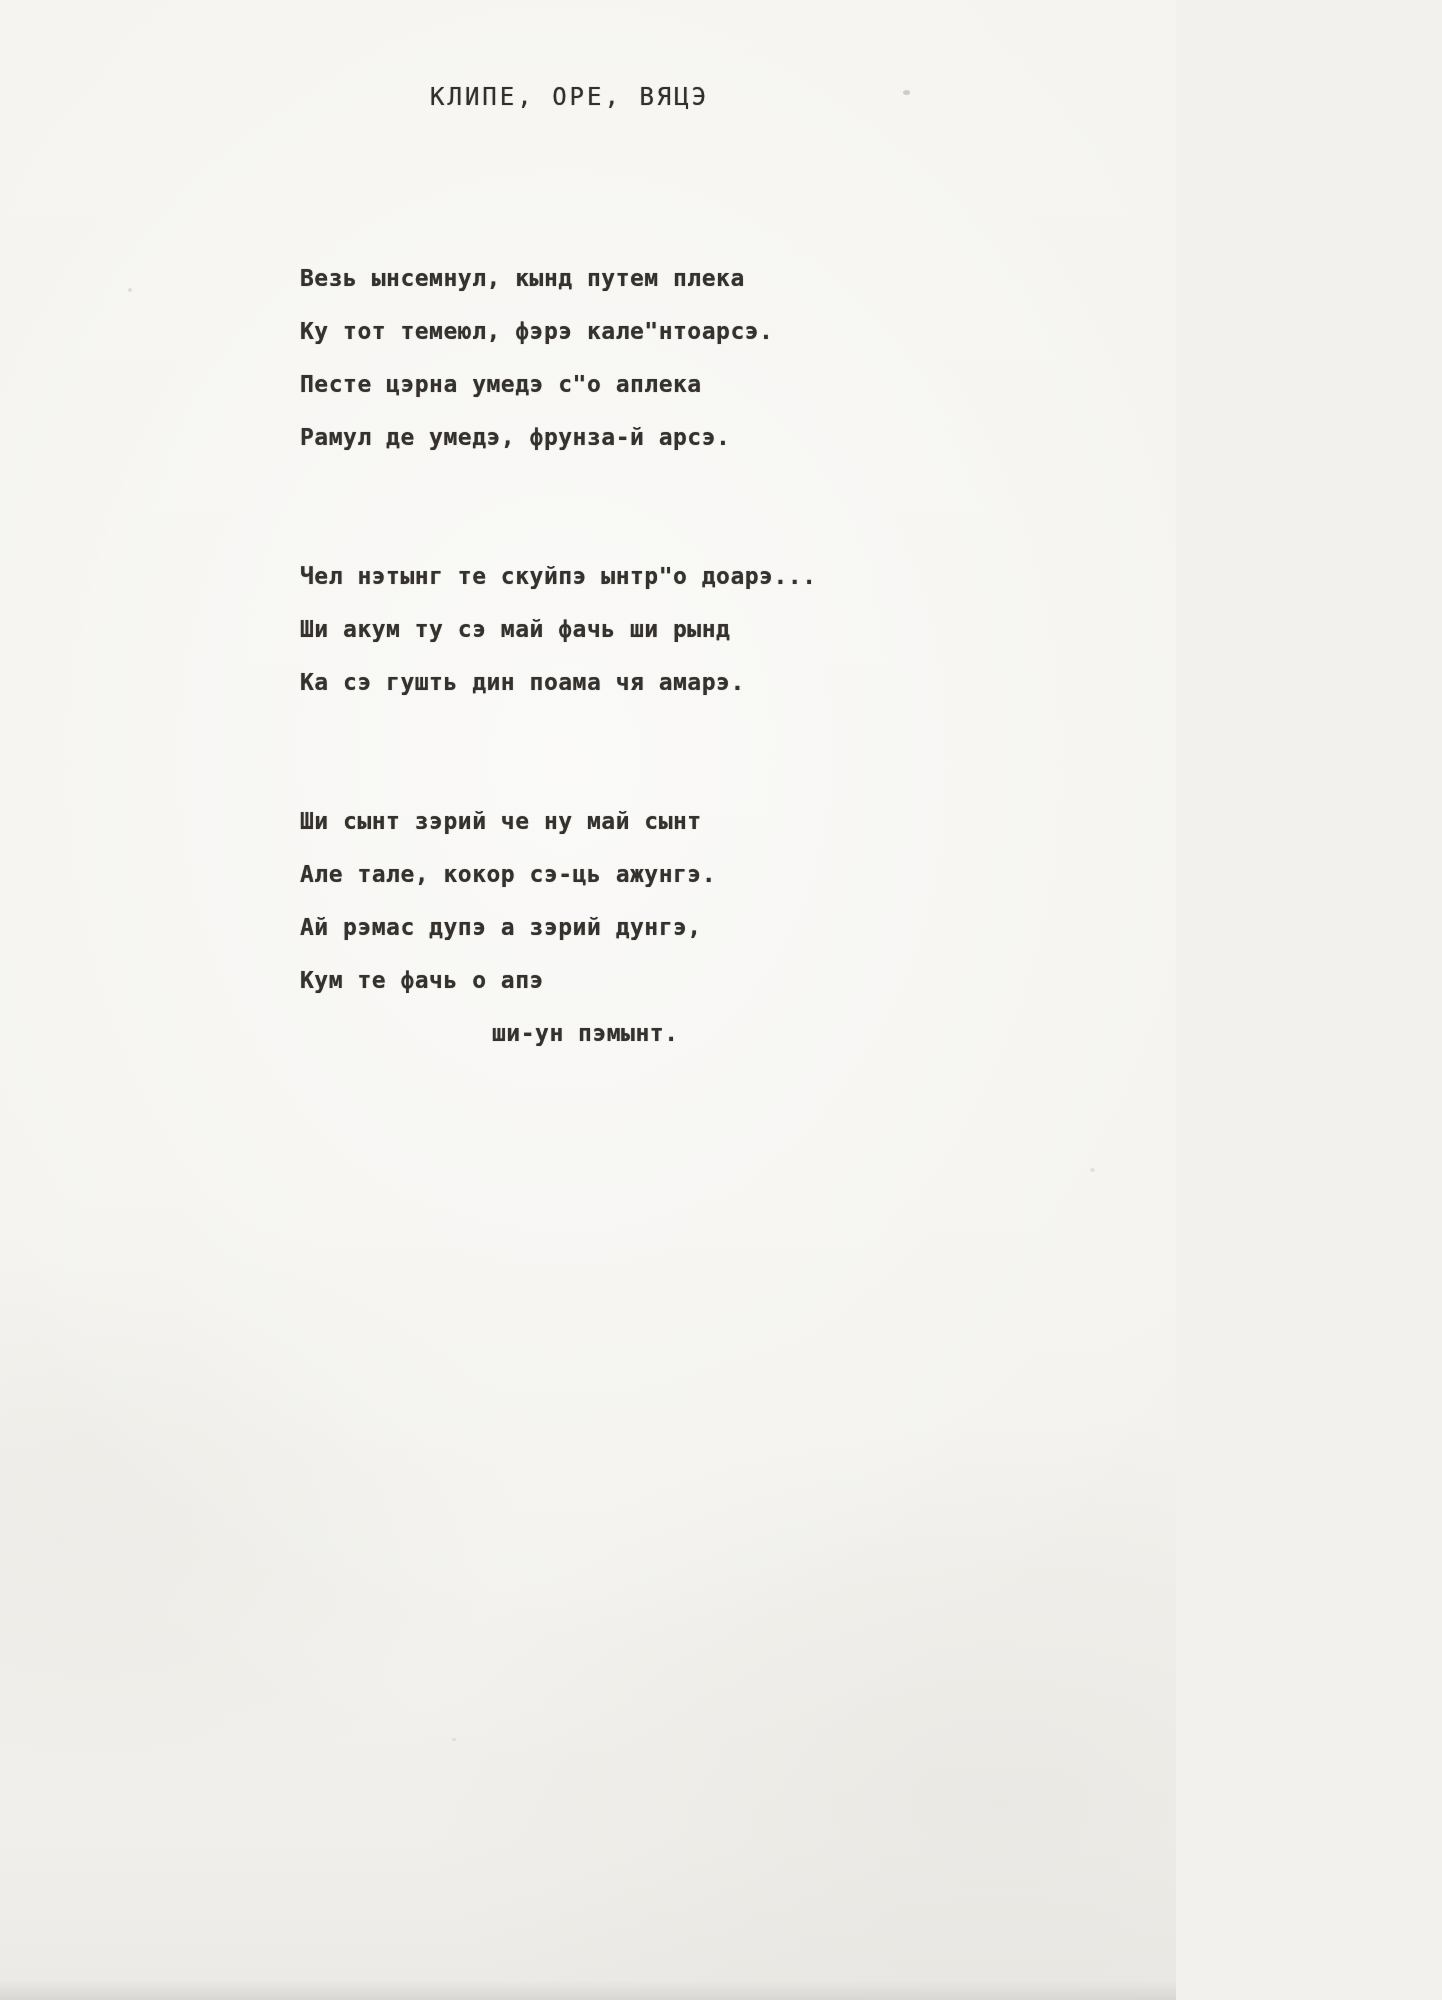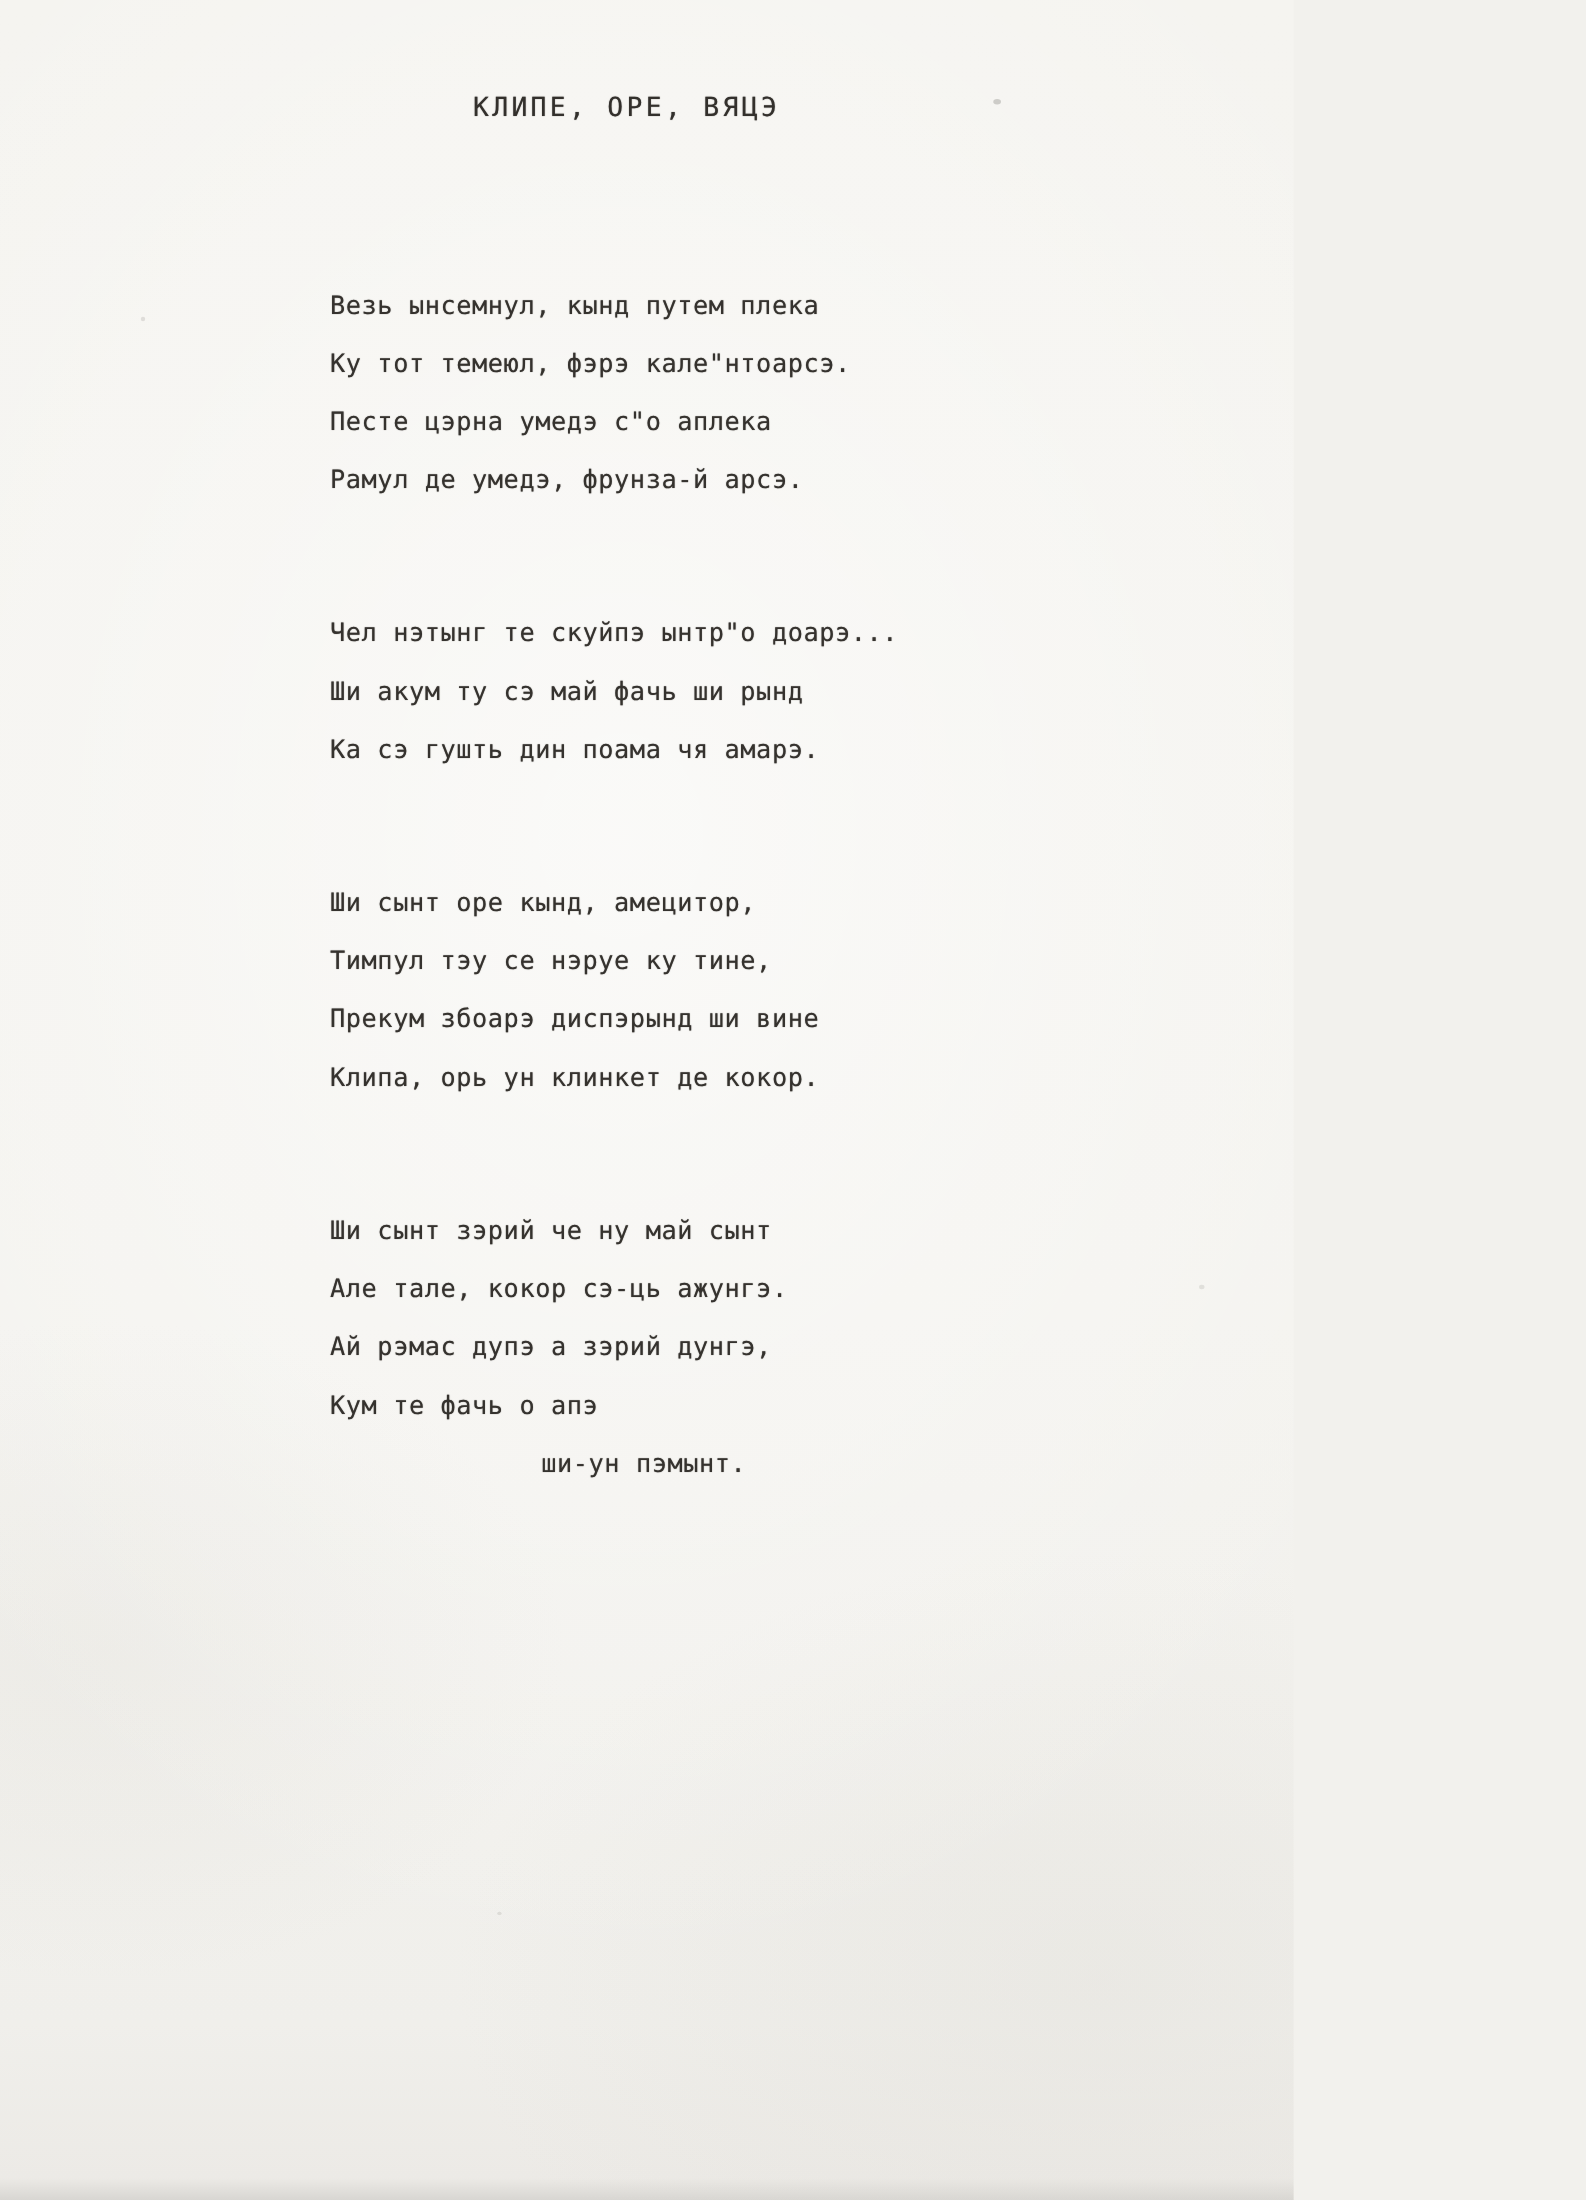--- a/index.html
+++ b/index.html
@@ -42,20 +42,21 @@
     font-size: 24px;
     line-height: 34px;
     letter-spacing: 3px;
     color: #33302c;
     text-shadow: 0 0 1px rgba(45,42,38,0.65);
     white-space: pre;
   }
   .stanza {
     margin: 0;
     padding: 0;
+    font-weight: bold;
   }
   .stanza.first { margin-top: 138px; }
   .stanza + .stanza { margin-top: 86px; }
   .line {
     font-size: 23px;
     line-height: 53px;
     letter-spacing: 0.5px;
     color: #35322e;
     text-shadow: 0 0 1px rgba(48,45,40,0.6);
     white-space: pre;
@@ -80,26 +81,20 @@
     <div class="line">Песте цэрна умедэ с"о аплека</div>
     <div class="line">Рамул де умедэ, фрунза-й арсэ.</div>
   </div>
 
   <div class="stanza">
     <div class="line">Чел нэтынг те скуйпэ ынтр"о доарэ...</div>
     <div class="line">Ши акум ту сэ май фачь ши рынд</div>
     <div class="line">Ка сэ гушть дин поама чя амарэ.</div>
   </div>
 
-  <div class="stanza">
-    <div class="line">Ши сынт оре кынд, амецитор,</div>
-    <div class="line">Тимпул тэу се нэруе ку тине,</div>
-    <div class="line">Прекум збоарэ диспэрынд ши вине</div>
-    <div class="line">Клипа, орь ун клинкет де кокор.</div>
-  </div>
 
   <div class="stanza">
     <div class="line">Ши сынт зэрий че ну май сынт</div>
     <div class="line">Але тале, кокор сэ-ць ажунгэ.</div>
     <div class="line">Ай рэмас дупэ а зэрий дунгэ,</div>
     <div class="line">Кум те фачь о апэ</div>
     <div class="line indented">ши-ун пэмынт.</div>
   </div>
 
 </div>

